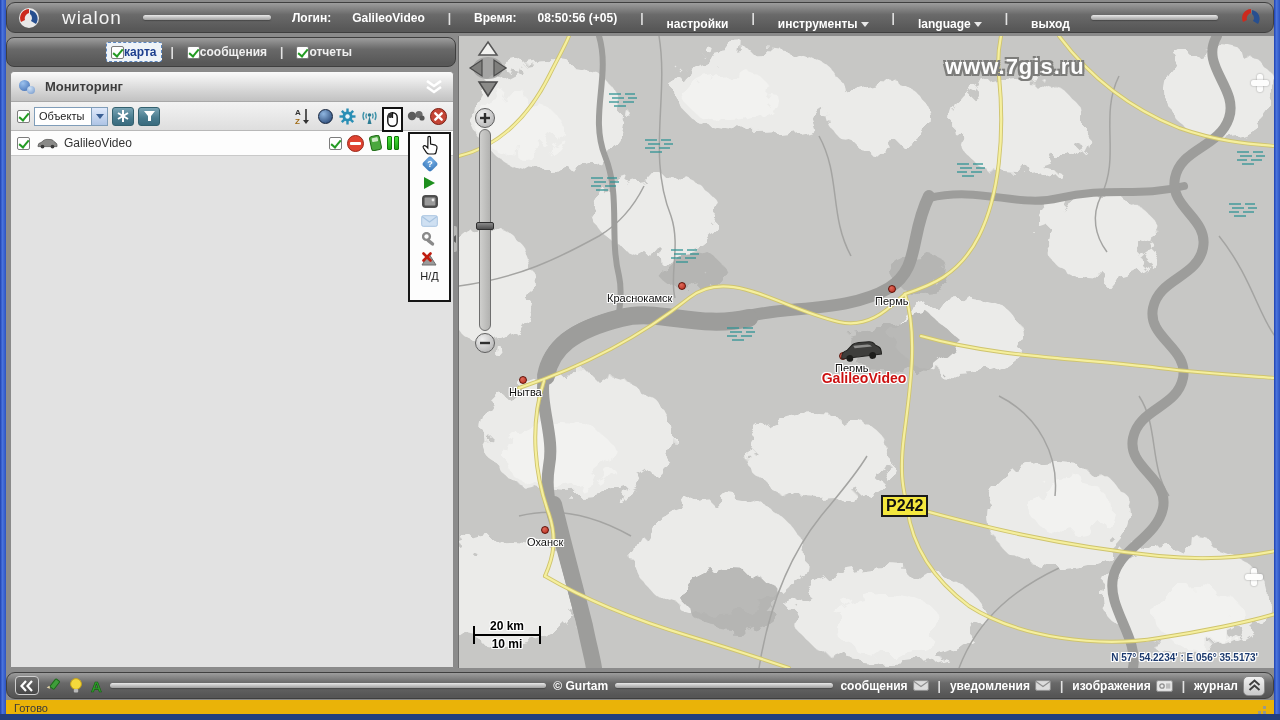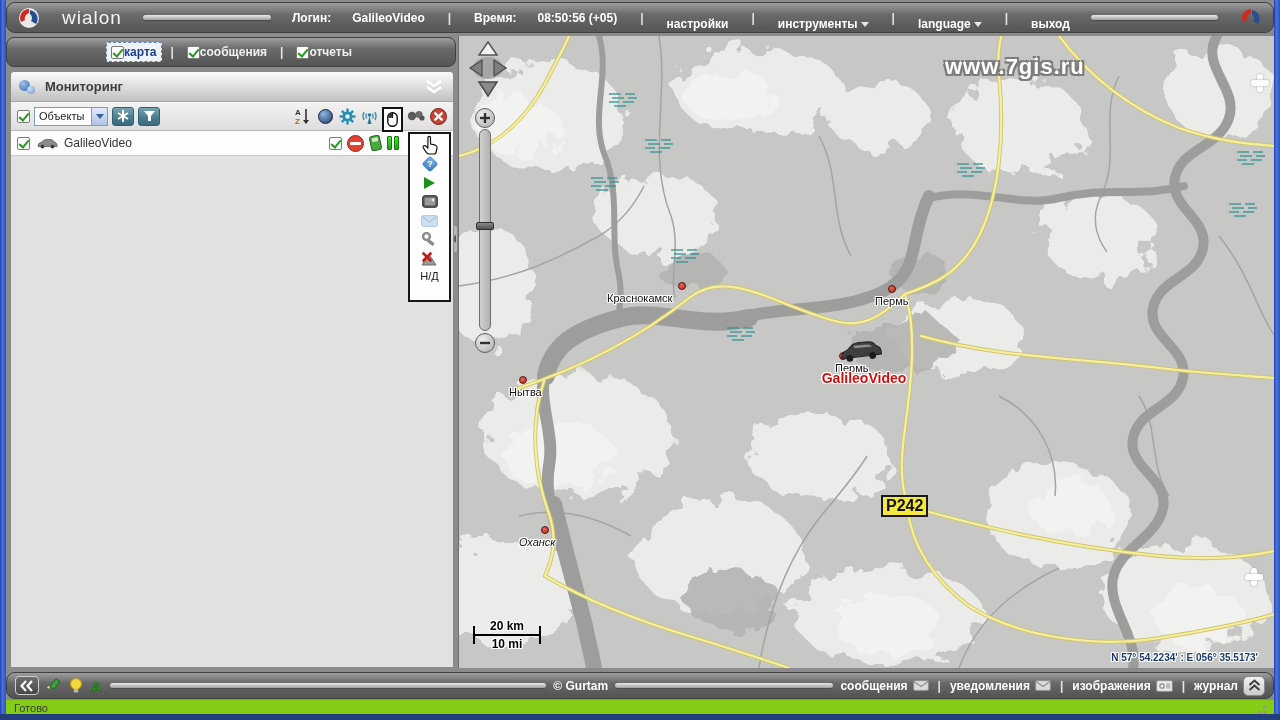--- a/index.html
+++ b/index.html
@@ -140,21 +140,21 @@
     background:linear-gradient(180deg,#9d9d9d,#696969 40%,#565656 90%);
     border:1px solid #3f3f3f; border-radius:9px;
     display:flex; align-items:center; padding:0 8px; gap:7px;
     color:#fff; font-size:12px; font-weight:bold;
   }
   .bb-btn { width:24px; height:19px; background:linear-gradient(180deg,#6e6e6e,#474747); border:1px solid #cfcfcf; border-radius:4px; display:flex; align-items:center; justify-content:center; cursor:pointer; }
   .bb-item { display:flex; align-items:center; gap:5px; white-space:nowrap; cursor:pointer; }
   .journal-btn { width:22px; height:20px; background:linear-gradient(180deg,#f2f2f2,#c9c9c9); border:1px solid #8a8a8a; border-radius:5px; display:flex; align-items:center; justify-content:center; cursor:pointer; }
 
   
-  .statusbar { position:absolute; left:6px; right:6px; top:700px; height:15px; background:#84cc16; z-index:10;
+  .statusbar { position:absolute; left:6px; right:6px; top:700px; height:15px; background:#eab308; z-index:10;
     display:flex; align-items:center; font-size:11px; color:#3a3a3a; padding:0 8px; }
   .grip { margin-left:auto; width:12px; height:12px; position:relative; }
   .grip::before { content:""; position:absolute; right:0; bottom:0; width:3px; height:3px; background:#9a9a8a; box-shadow:-5px 0 #9a9a8a,0 -5px #9a9a8a; }
 </style>
 </head>
 <body>
 
 <div class="edge-l"></div>
 <div class="edge-r"></div>
 <div class="bottom-strip"></div>
@@ -488,21 +488,21 @@
 
   <span class="city-dot" style="left:219px;top:246px;"></span>
   <span class="city-label halo" style="left:148px;top:256px;">Краснокамск</span>
   <span class="city-dot" style="left:429px;top:249px;"></span>
   <span class="city-label halo" style="left:416px;top:259px;">Пермь</span>
   <span class="city-dot" style="left:380px;top:316px;"></span>
   <span class="city-label halo" style="left:376px;top:326px;">Пермь</span>
   <span class="city-dot" style="left:60px;top:340px;"></span>
   <span class="city-label halo" style="left:50px;top:350px;">Нытва</span>
   <span class="city-dot" style="left:82px;top:490px;"></span>
-  <span class="city-label halo" style="left:60px;top:500px;font-style:italic;">Оханск</span>
+  <span class="city-label halo" style="left:68px;top:500px;">Оханск</span>
 
   <svg class="car-marker" width="46" height="24" viewBox="0 0 46 24">
     <g transform="rotate(-7 23 12)">
       <path d="M4 17 Q4 11 10 10 L16 5 Q18 3.4 23 3.4 L33 4 Q37 4.4 39 8 L42 10 Q44 11 44 15 L44 17.6 L4 17.6 Z" fill="#3e3e3c" stroke="#232321" stroke-width="1"></path>
       <path d="M17 6 L31 6.4 Q34 6.6 35.5 9 L18 8.6 Z" fill="#8f8f8d"></path>
       <circle cx="12" cy="18" r="3.4" fill="#1d1d1b"></circle>
         <circle cx="35" cy="18" r="3.4" fill="#1d1d1b"></circle>
     </g>
   </svg>
   <div class="unit-marker-label halo">GalileoVideo</div>

